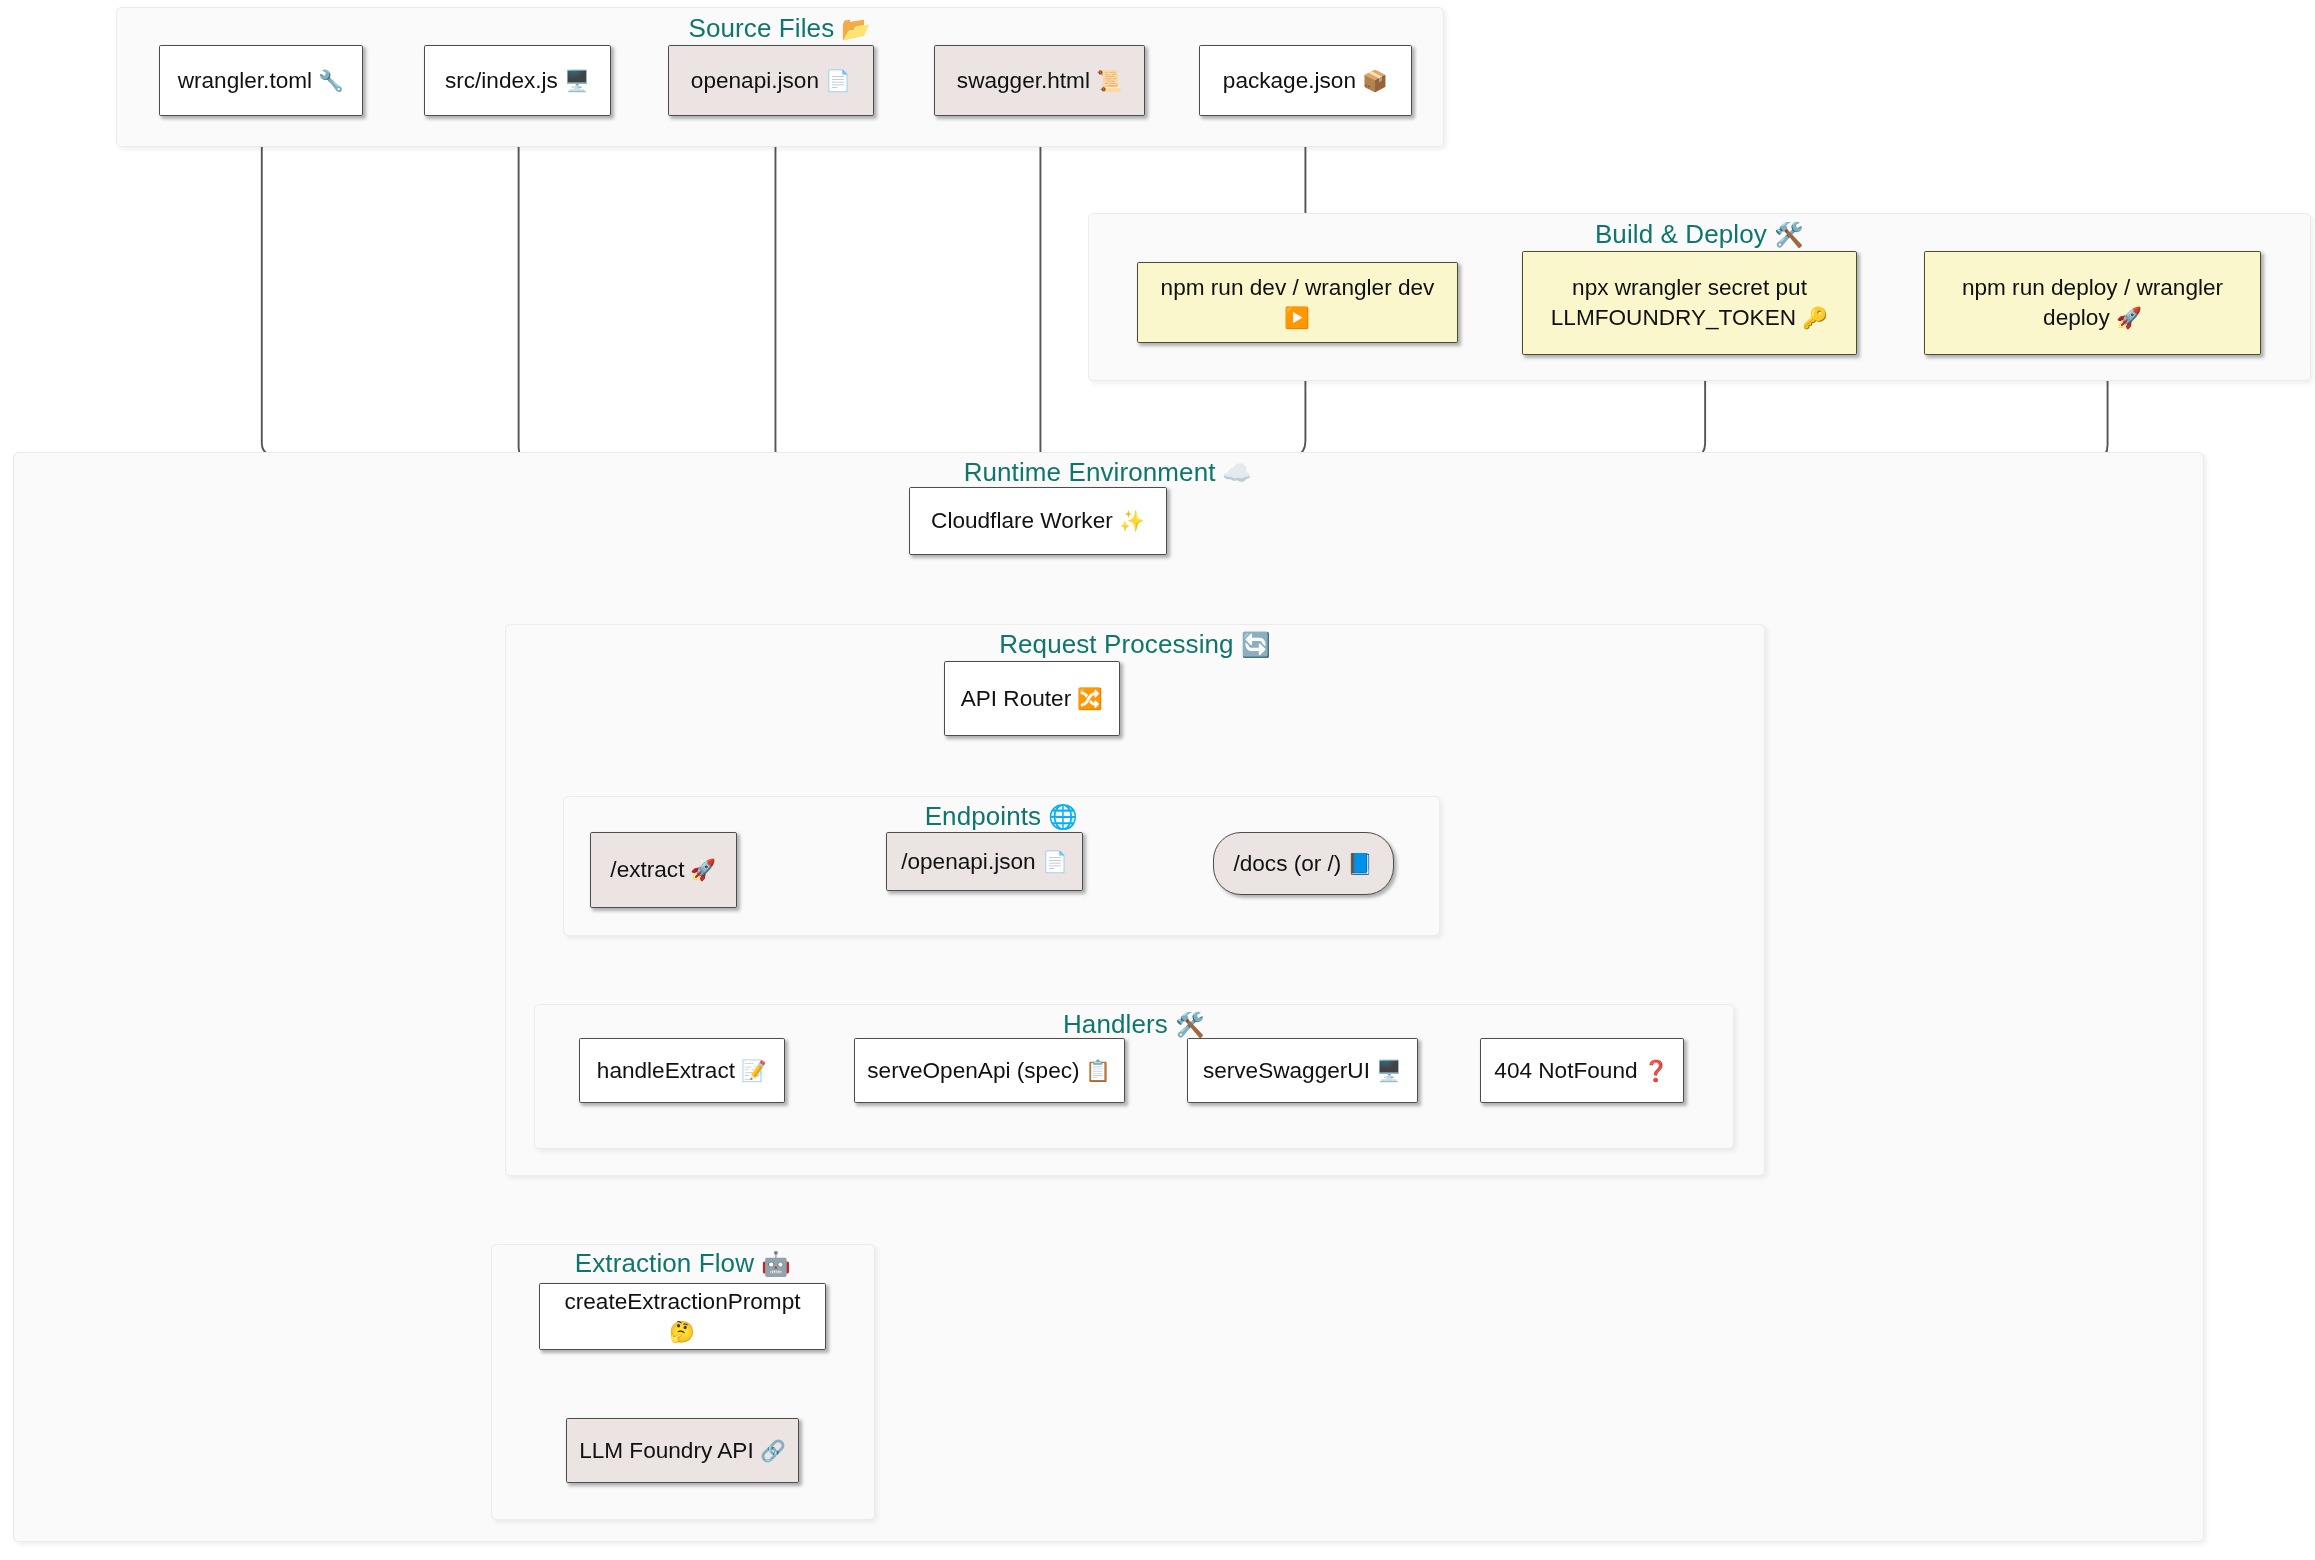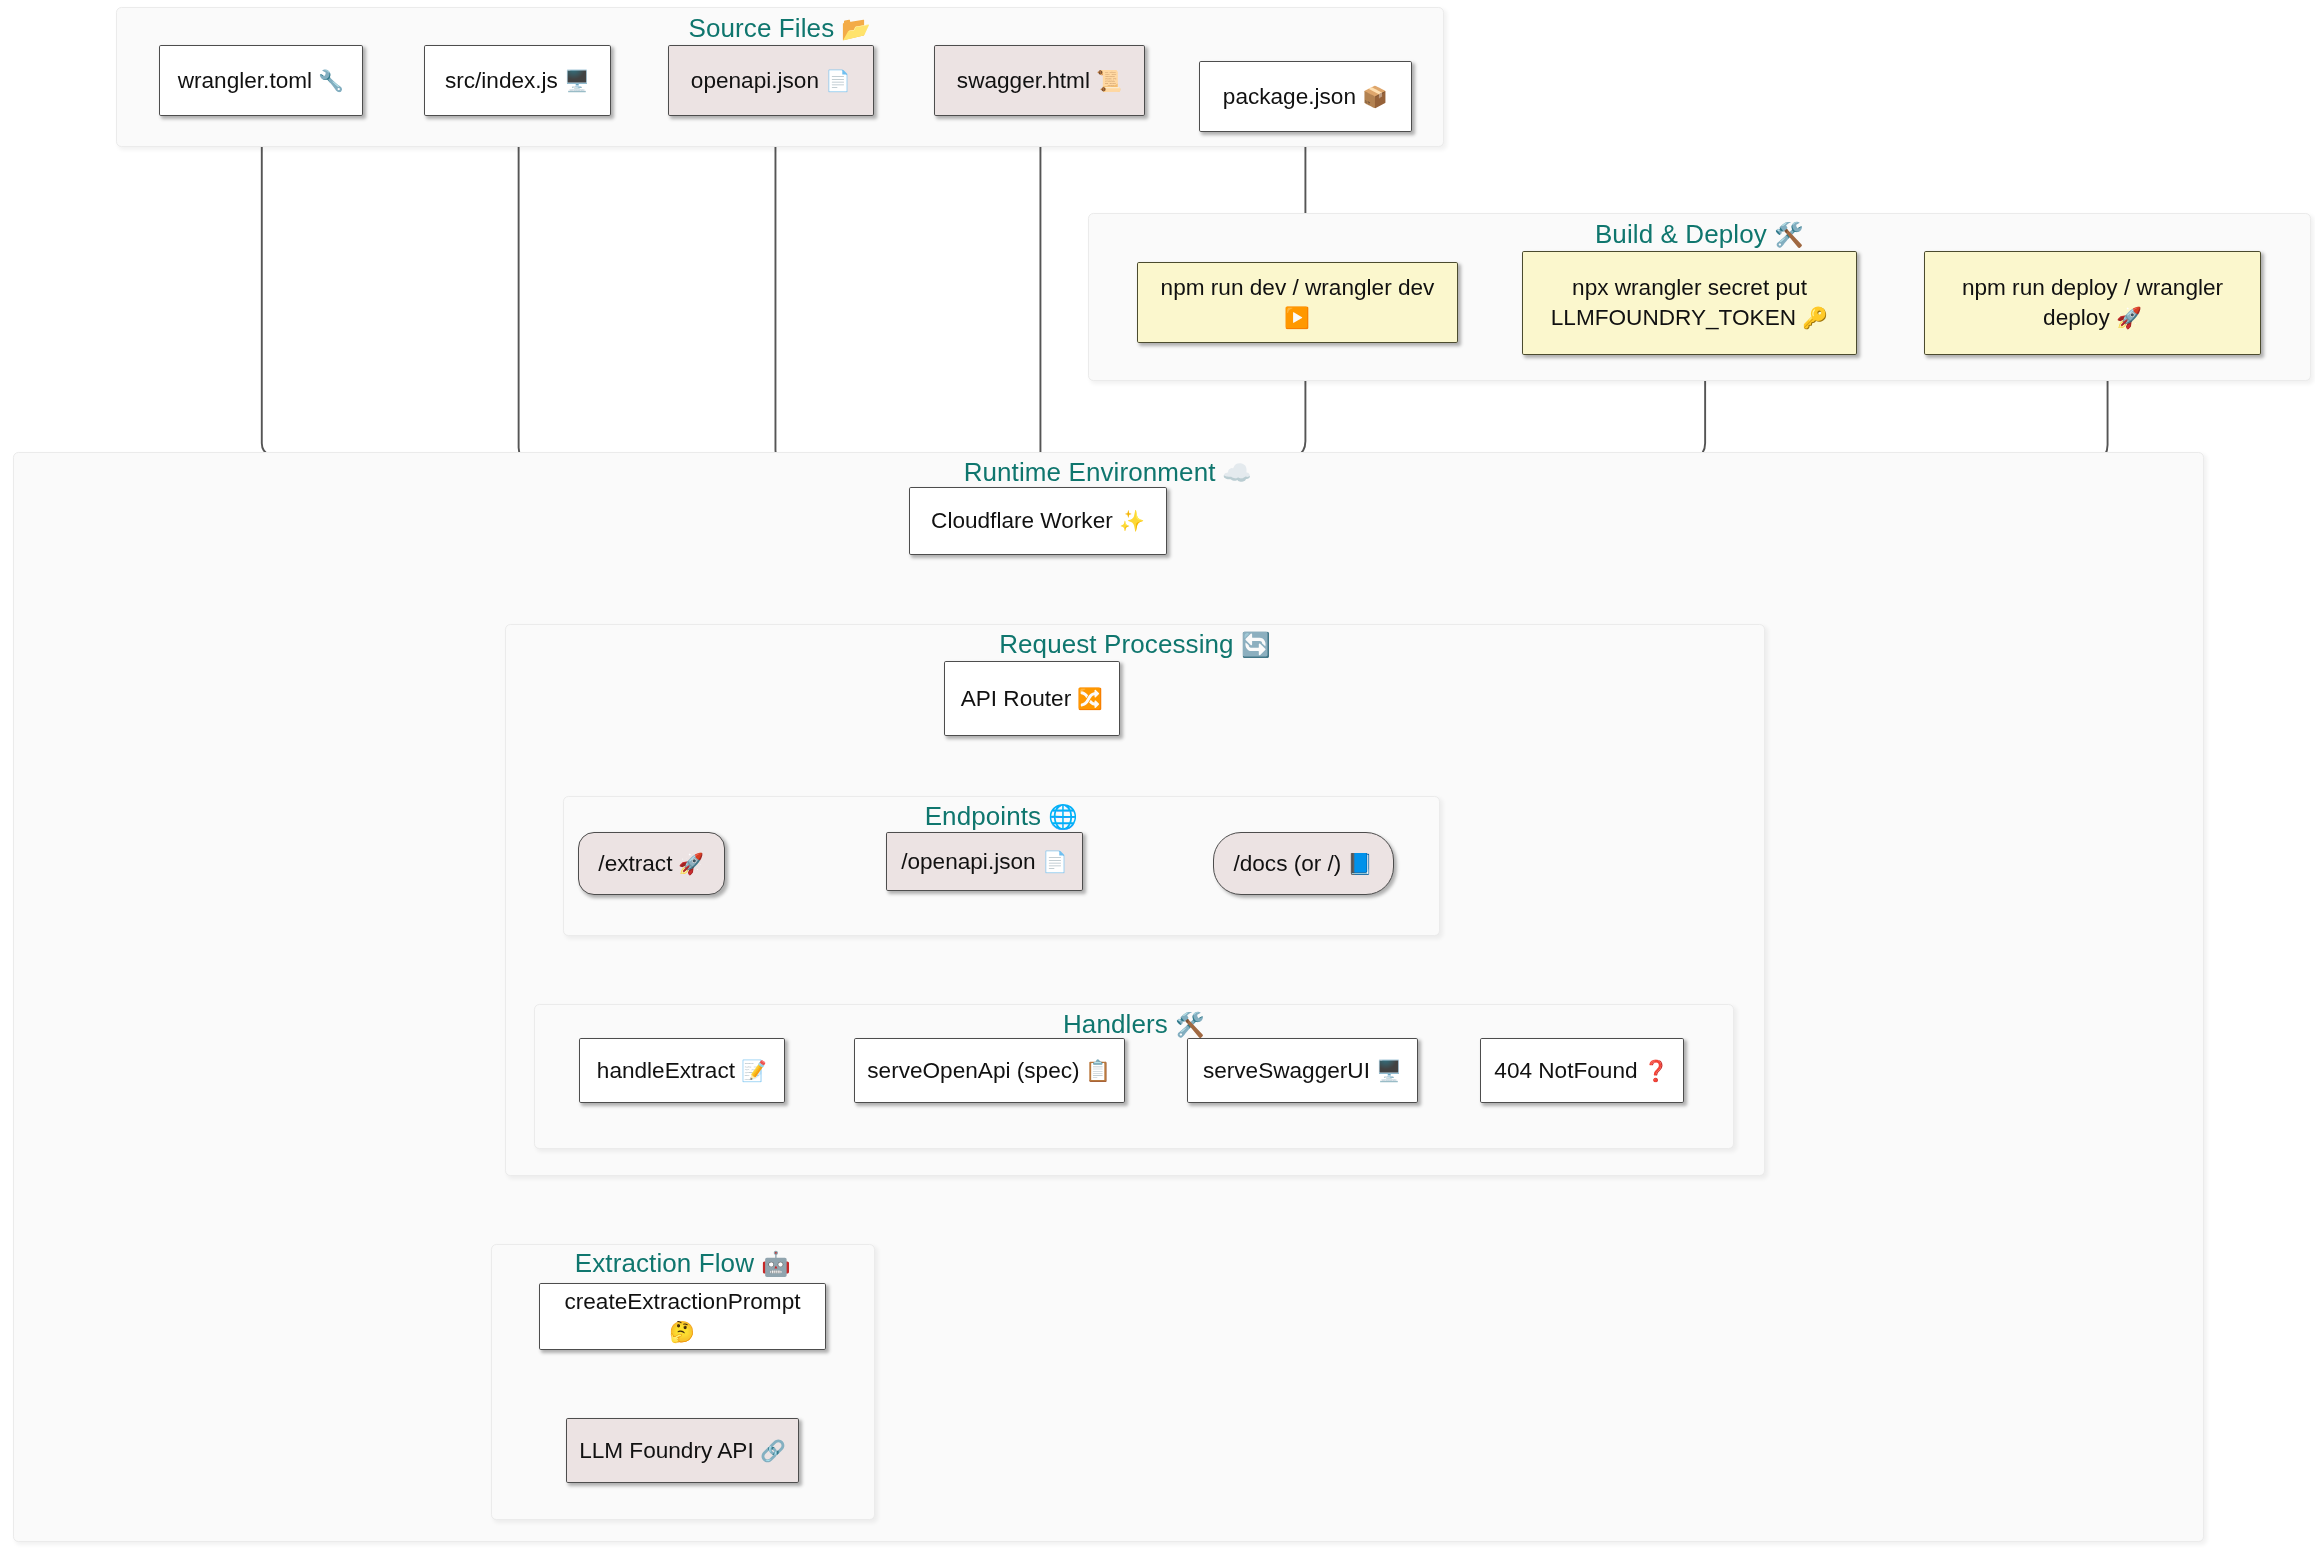--- a/index.html
+++ b/index.html
@@ -160,21 +160,21 @@
   <div class="node pink" style="left:668px; top:45px; width:206px; height:71px;">
     <span><span>openapi.json</span>
     <span class="emoji">📄</span></span>
   </div>
 
   <div class="node pink" style="left:934px; top:45px; width:211px; height:71px;">
     <span><span>swagger.html</span>
     <span class="emoji">📜</span></span>
   </div>
 
-  <div class="node white" style="left:1199px; top:61px; width:213px; height:71px;">
+  <div class="node white" style="left:1199px; top:45px; width:213px; height:71px;">
     <span><span>package.json</span>
     <span class="emoji">📦</span></span>
   </div>
 
   <div class="node yellow" style="left:1137px; top:262px; width:321px; height:81px;">
     <span><span>npm run dev / wrangler dev</span>
     <span class="emoji">▶️</span></span>
   </div>
 
   <div class="node yellow" style="left:1522px; top:251px; width:335px; height:104px;">
@@ -196,21 +196,21 @@
   <div class="node white" style="left:909px; top:487px; width:258px; height:68px;">
     <span><span>Cloudflare Worker</span>
     <span class="emoji">✨</span></span>
   </div>
 
   <div class="node white" style="left:944px; top:661px; width:176px; height:75px;justify-content:center;">
     <span><span>API Router</span>
     <span class="emoji">🔀</span></span>
   </div>
 
-  <div class="node pink" style="left:578px; top:832px; width:147px; height:63px;border-radius:16px;">
+  <div class="node pink" style="left:590px; top:832px; width:147px; height:76px;">
     <span><span>/extract</span>
     <span class="emoji">🚀</span></span>
   </div>
 
   <div class="node pink" style="left:886px; top:832px; width:197px; height:59px;">
     <span><span>/openapi.json</span>
     <span class="emoji">📄</span></span>
   </div>
 
   <div class="node pink" style="left:1213px; top:832px; width:181px; height:63px;border-radius:28px;">

